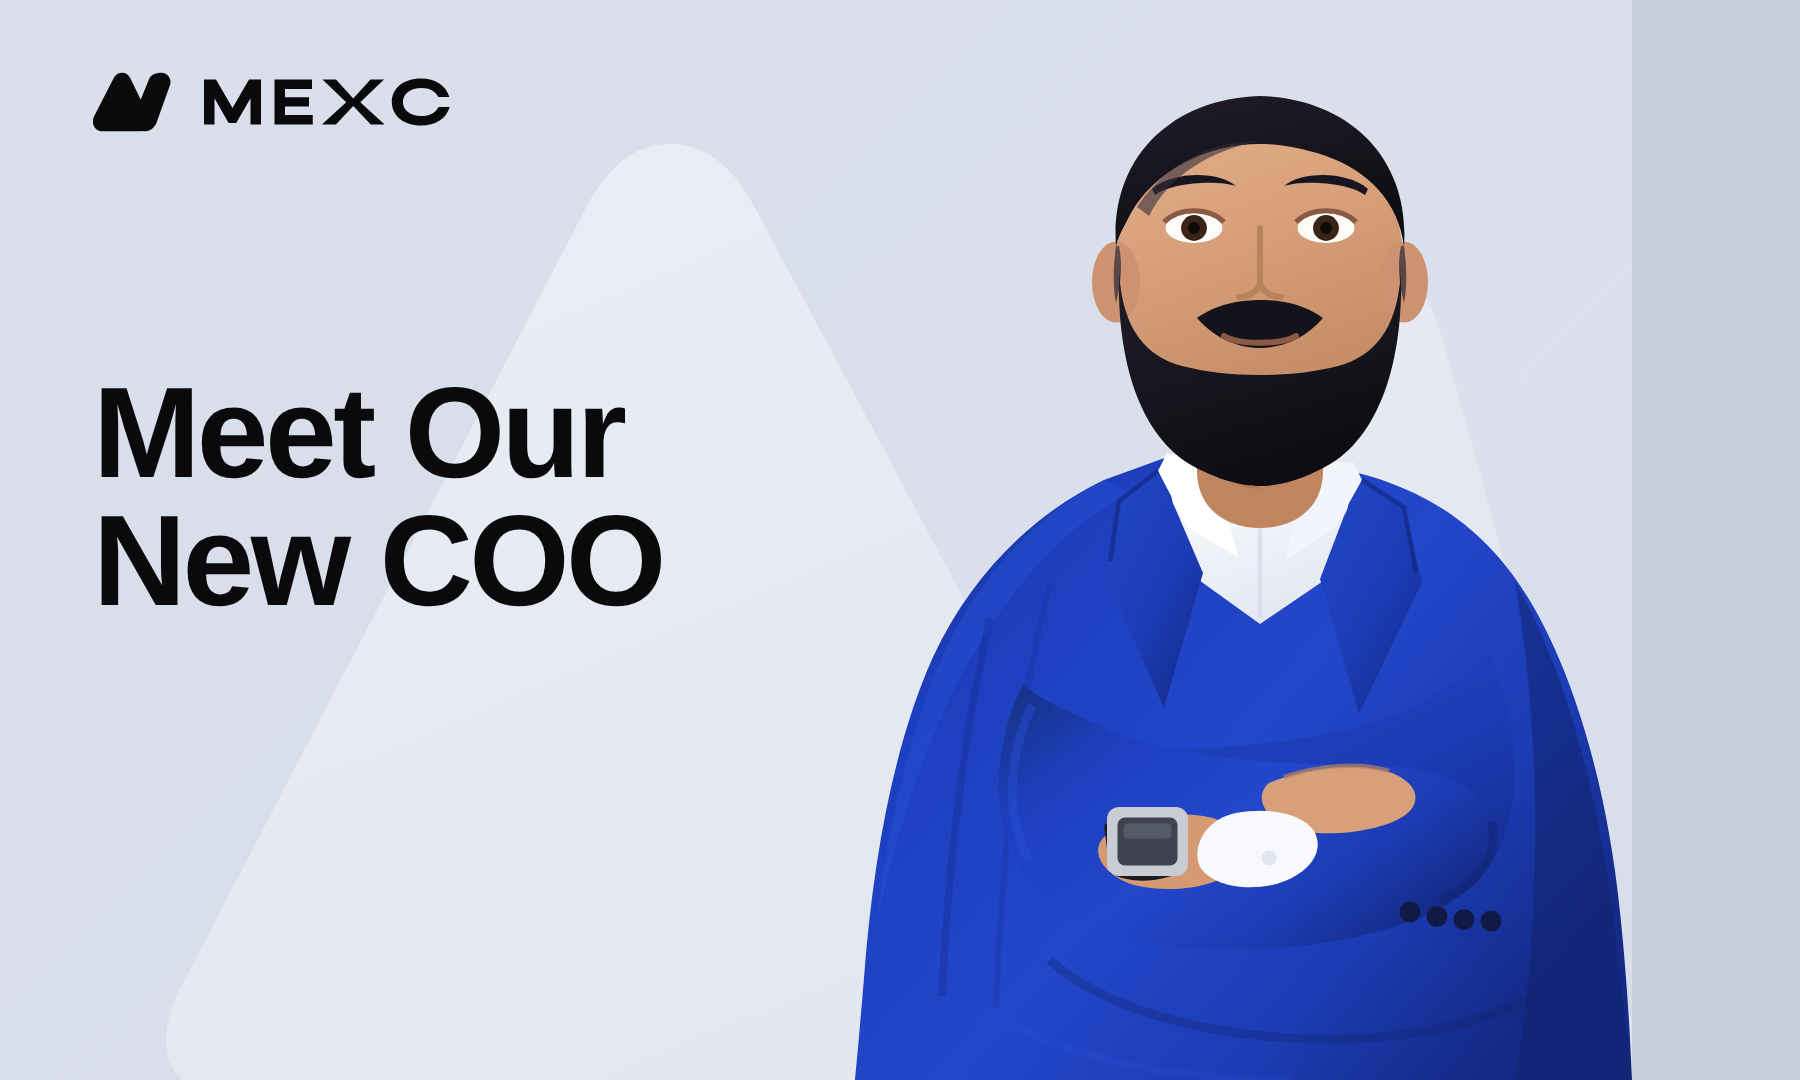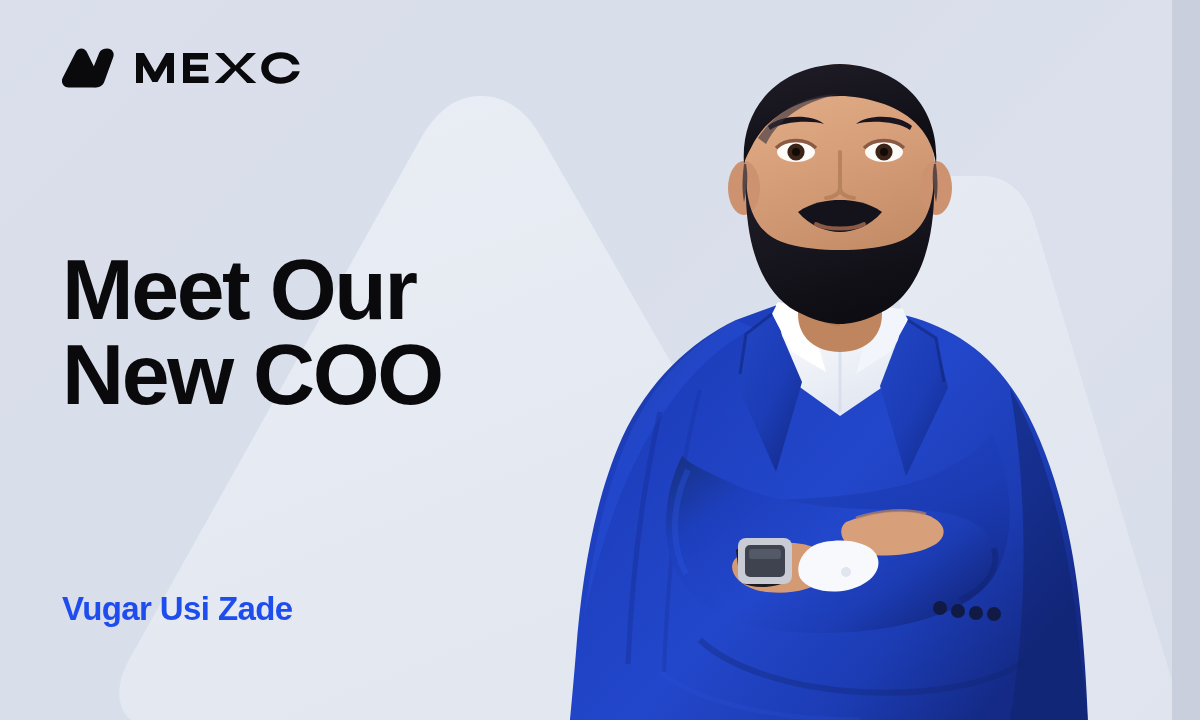--- a/index.html
+++ b/index.html
@@ -5,21 +5,21 @@
 <style>
   * { margin:0; padding:0; box-sizing:border-box; }
   html,body{ background:#c9cfdd; }
   body{
     font-family:"Liberation Sans","DejaVu Sans",sans-serif;
     -webkit-font-smoothing:antialiased;
   }
 
   .banner{
     position:relative;
-    width:1172px;
+    width:1088px;
     height:720px;
     overflow:hidden;
     background:
       radial-gradient(120% 100% at 18% 12%, #dde2ee 0%, #d9dfec 45%, #d6dce9 100%);
   }
 
   
   .bg-wash{
     position:absolute; inset:0;
     background:linear-gradient(135deg,#dadfeb 0%, #d8deea 40%, #dbe0ec 70%, #d7dde9 100%);
@@ -111,21 +111,20 @@
 
       <path d="M81 2 L90 2 L101.5 14.6 L113 2 L122 2 L106.2 17.1 L122.4 32 L113.2 32 L101.5 19.6 L89.9 32 L80.6 32 L96.8 17.1 Z" fill="#0a0a0c"></path>
 
       <path d="M146.6 1.3 C156.4 1.3 163.4 6.1 165.6 13.6 L158.2 13.6 C156.4 9.8 152.2 7.6 146.9 7.6 C139.6 7.6 134.6 11.6 134.6 17 C134.6 22.4 139.6 26.4 146.9 26.4 C152.3 26.4 156.5 24.2 158.3 20.3 L165.8 20.3 C163.6 27.9 156.5 32.7 146.6 32.7 C135.2 32.7 127.2 26.2 127.2 17 C127.2 7.8 135.2 1.3 146.6 1.3 Z" fill="#0a0a0c"></path>
     </svg>
   </div>
 
   <div class="headline"><span>Meet Our</span>
 <span>New COO</span></div>
 
-  <div class="person-name">Vugar Usi Zade</div>
 
   <div class="portrait">
     <svg viewBox="0 0 580 668" aria-hidden="true">
       <defs>
         <linearGradient id="suitG" x1="0" y1="0" x2="1" y2="0.7">
           <stop offset="0" stop-color="#16307f"></stop>
           <stop offset="0.25" stop-color="#1d3fbe"></stop>
           <stop offset="0.55" stop-color="#2347cb"></stop>
           <stop offset="0.8" stop-color="#1c3cb4"></stop>
           <stop offset="1" stop-color="#142a86"></stop>

